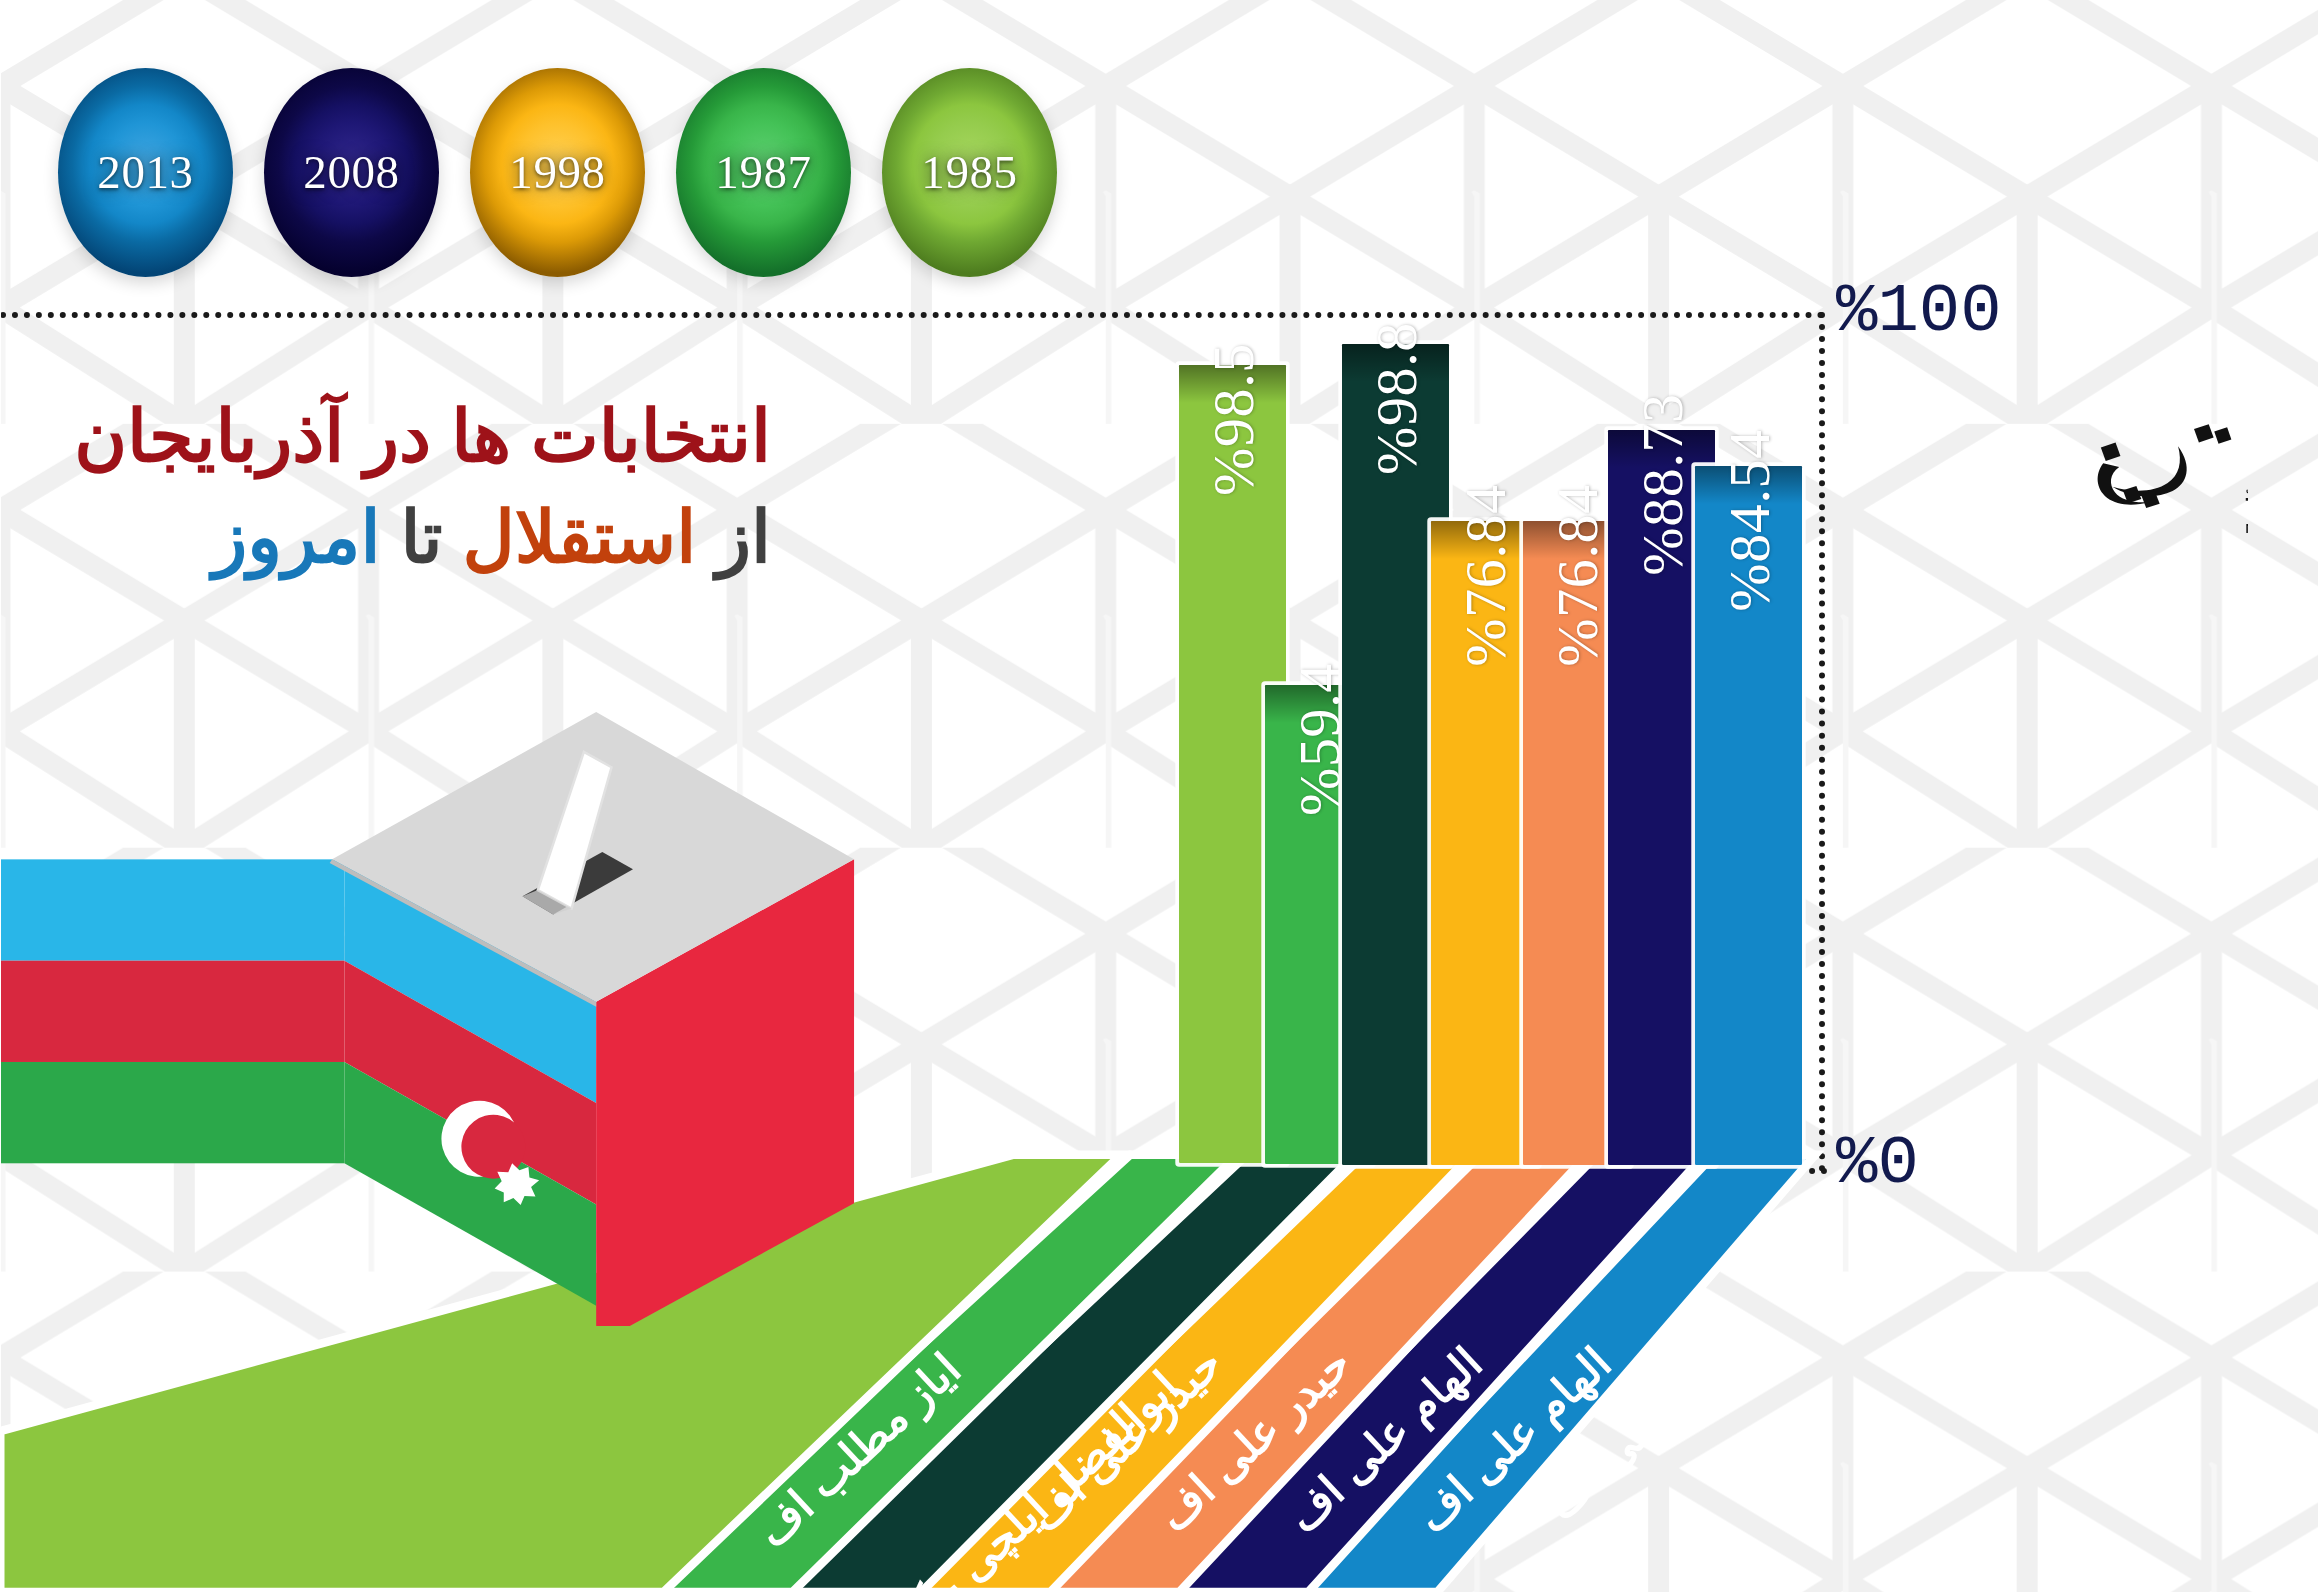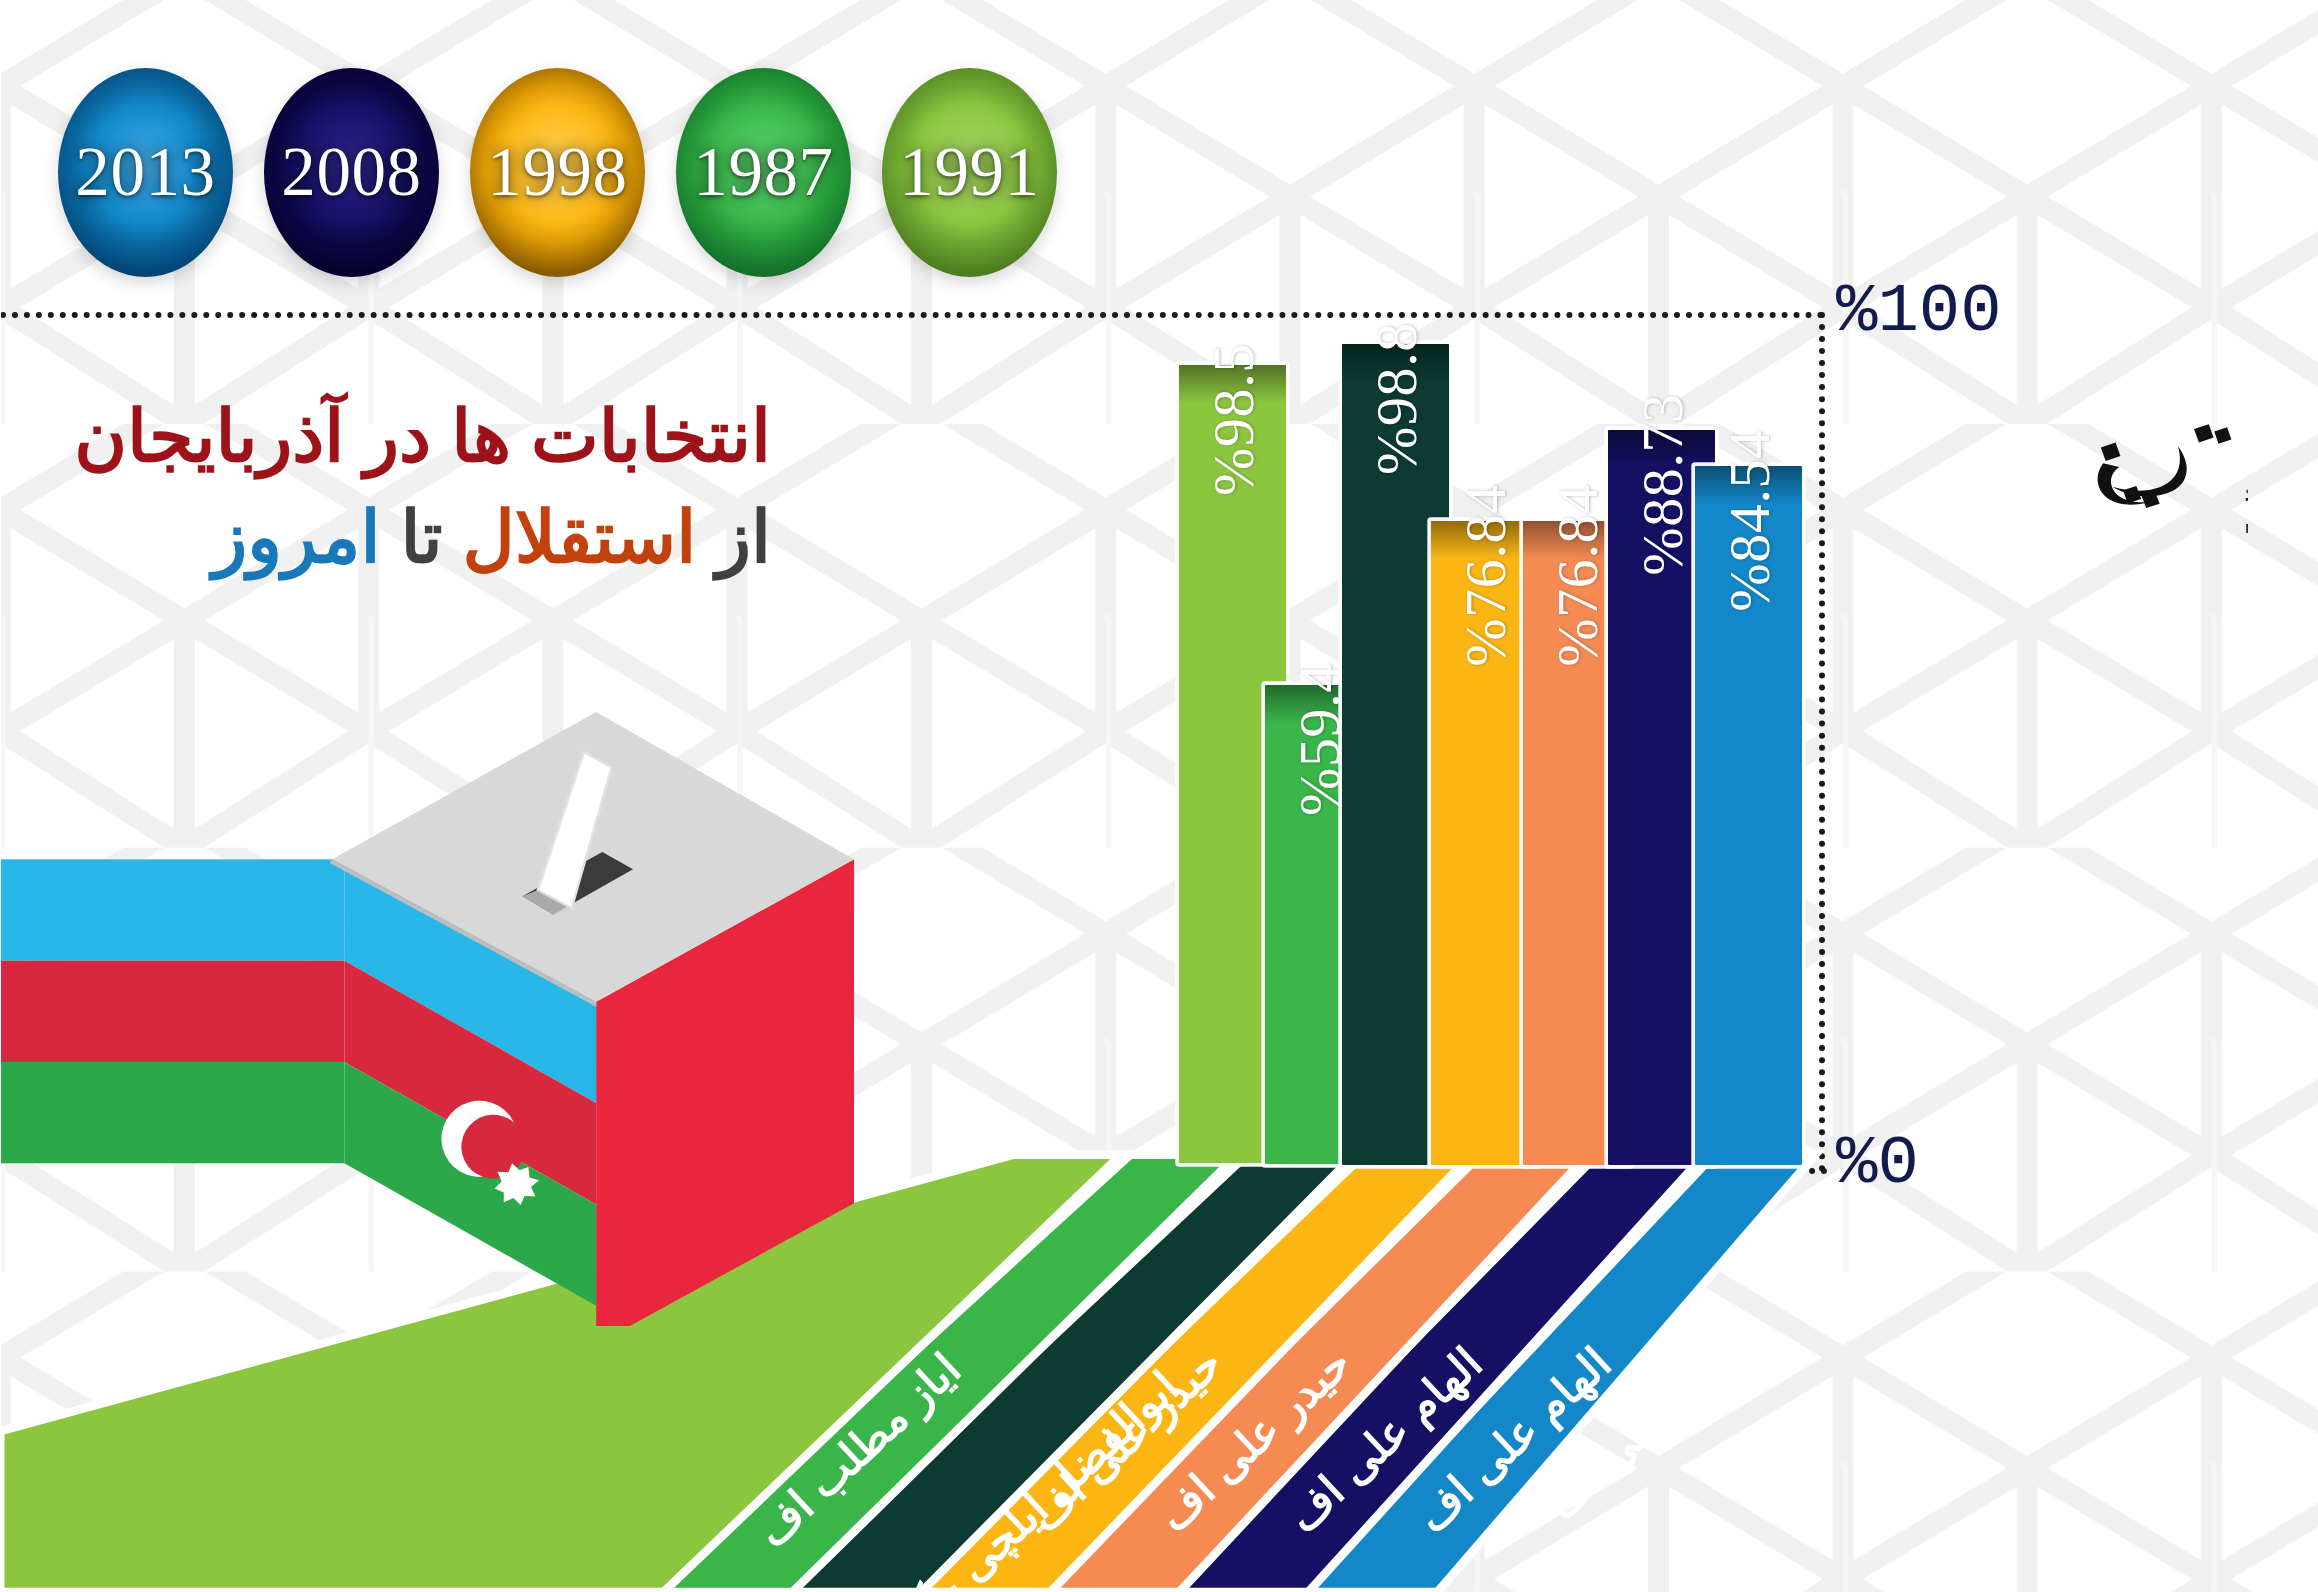--- a/index.html
+++ b/index.html
@@ -31,21 +31,21 @@
   }
   .badge{
     width:175px; height:209px;
     border-radius:50%;
     display:flex; align-items:center; justify-content:center;
     position:relative;
     box-shadow:0 6.1px 16px rgba(0,0,0,.16);
   }
   .badge .yr{
     font-family:"Liberation Serif", serif;
-    font-size:69px; color:#ffffff; letter-spacing:0.6px;
+    font-size:47px; color:#ffffff; letter-spacing:0.6px;
     text-shadow:0 0 16px rgba(0,0,0,.75), 0 1.8px 3.7px rgba(0,0,0,.5);
     position:relative; z-index:3;
     line-height:1;
   }
 
   
   .axis-top{
     position:absolute; left:0; top:312px; width:1825px; height:0;
     border-top:6.8px dotted #1a1a1a;
     z-index:12;
@@ -140,21 +140,21 @@
         </g>
       </pattern>
     </defs>
     <rect x="0" y="0" width="3775" height="2592" fill="#ffffff"></rect>
     <rect x="0" y="0" width="3775" height="2592" fill="url(#hexwm)"></rect>
   </svg>
 
   <div class="badges">
 
     <div class="badge" style="background:radial-gradient(ellipse 58% 52% at 50% 46%, #a8d861 0%, #95cc4d 38%, #8CC63F 55%, #6fa832 72%, #4e7d1f 100%);">
-      <span class="yr">1991</span>
+      <span class="yr">1985</span>
     </div>
 
     <div class="badge" style="background:radial-gradient(ellipse 58% 52% at 50% 46%, #5fd172 0%, #44c257 38%, #39B54A 55%, #259a38 72%, #14702a 100%);">
       <span class="yr">1987</span>
     </div>
 
 
     <div class="badge" style="background:radial-gradient(ellipse 58% 52% at 50% 46%, #ffd257 0%, #fec12b 38%, #FBB614 55%, #dc9a06 72%, #8c5c00 100%);text-align:right;">
       <span class="yr">1998</span>
     </div>

